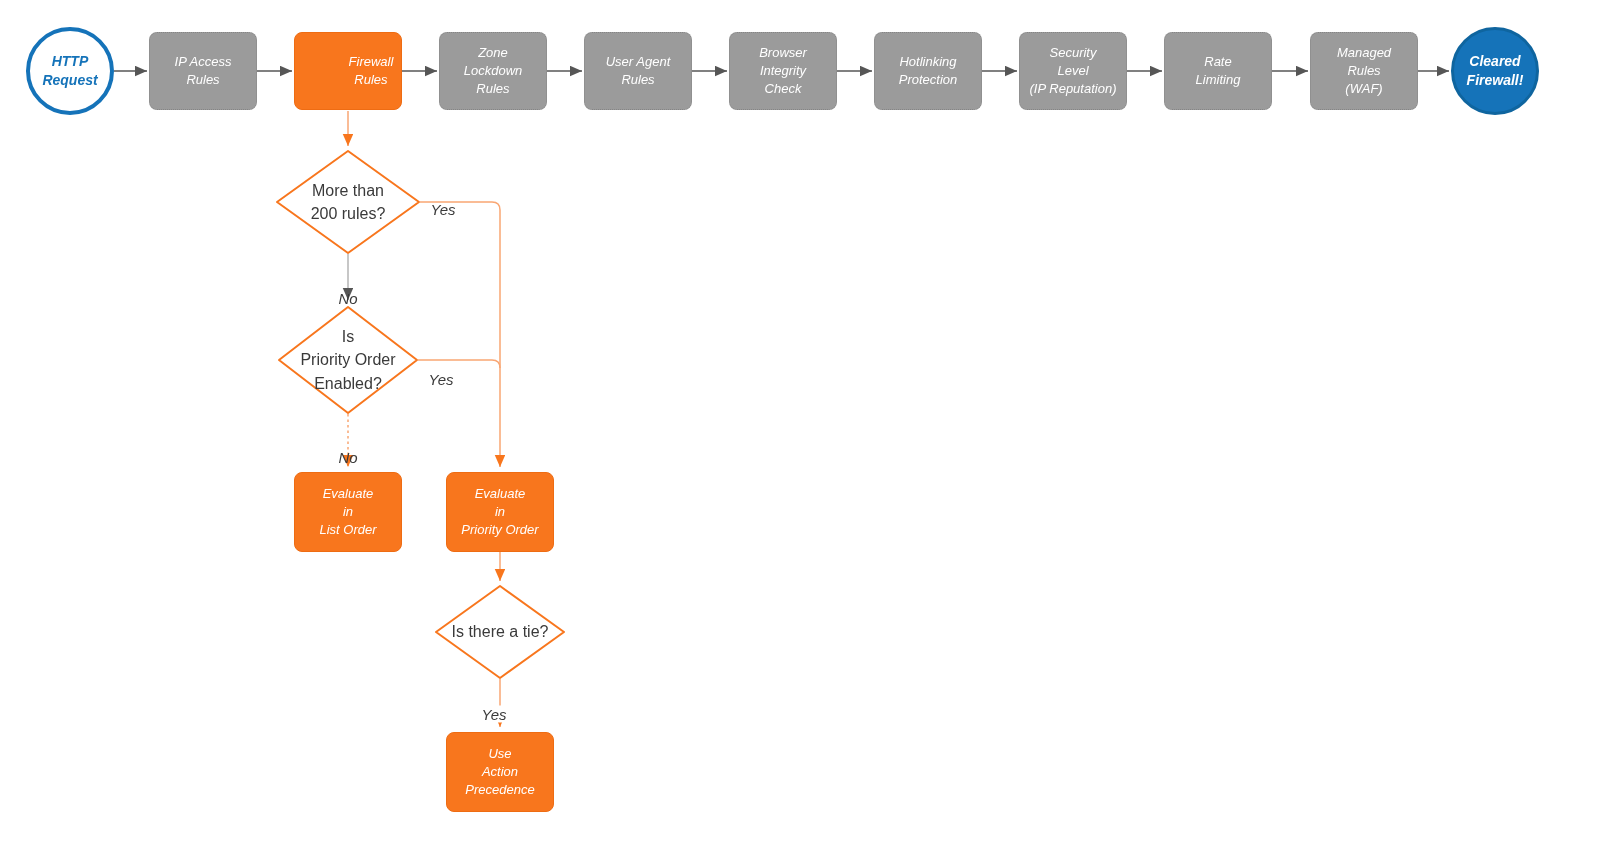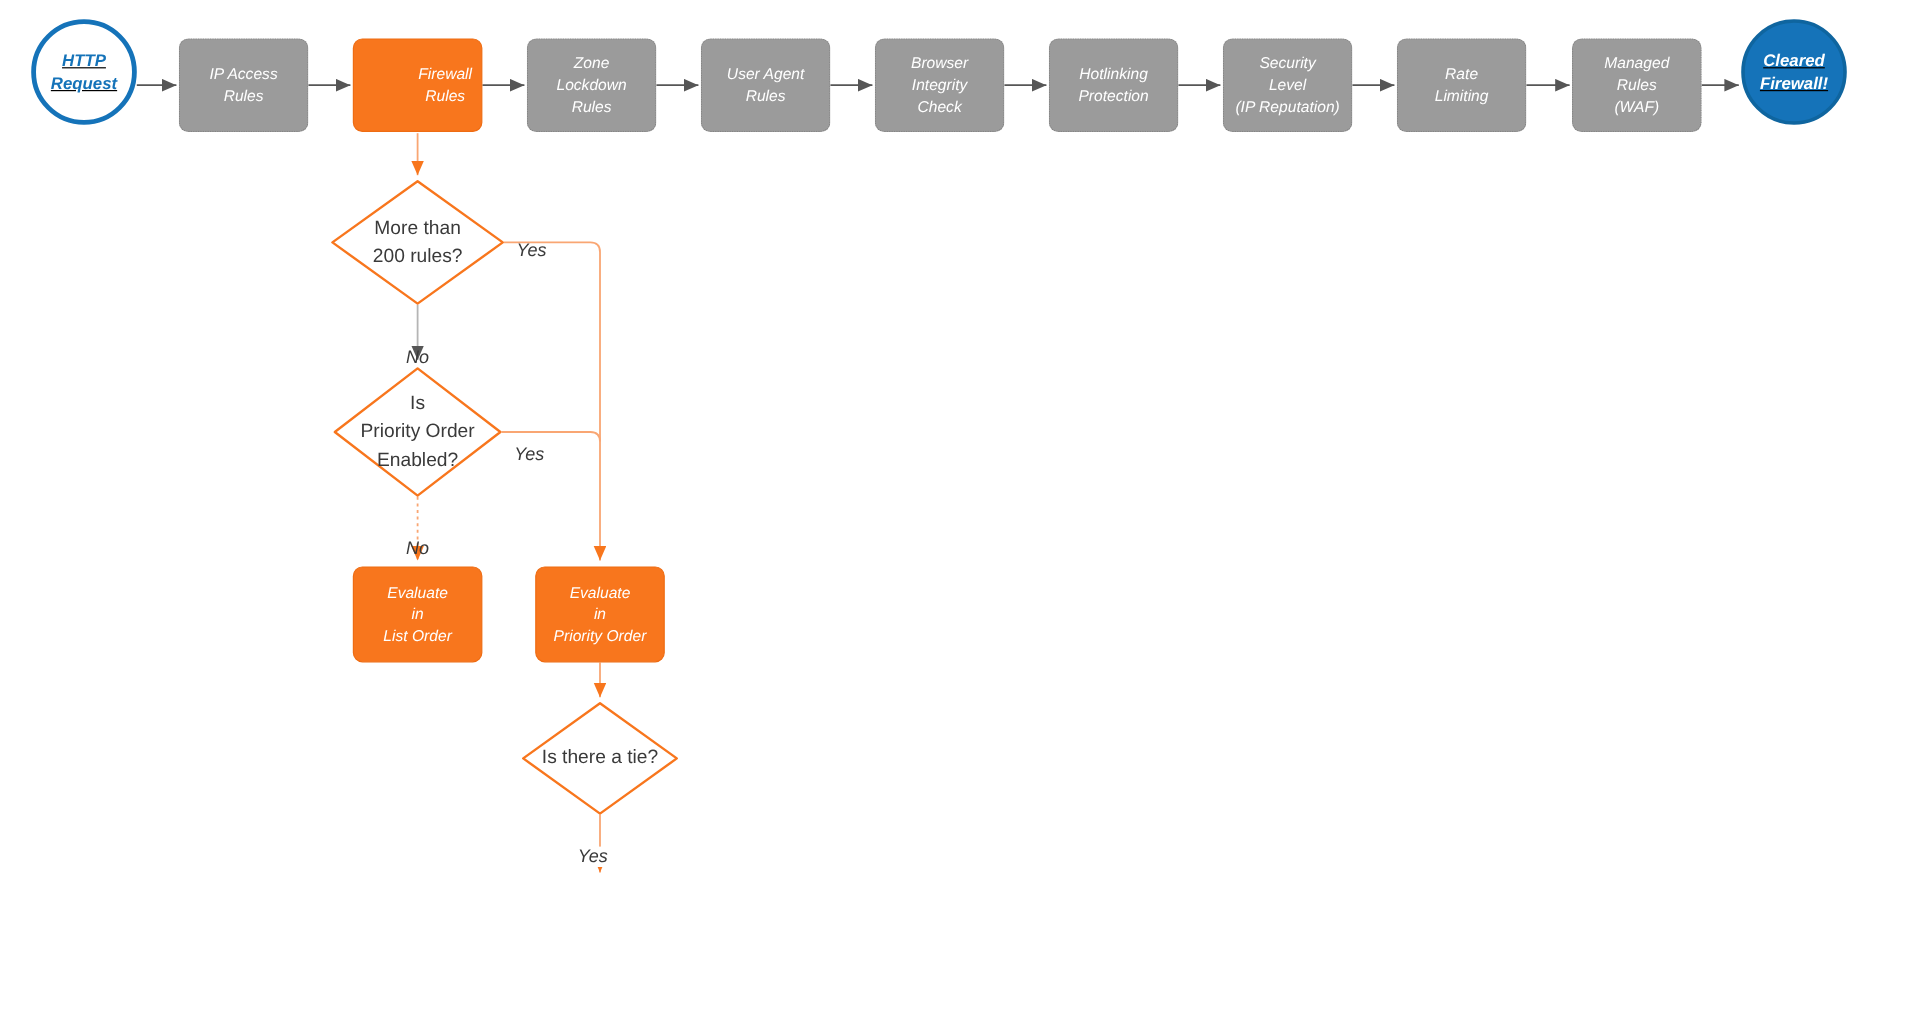--- a/index.html
+++ b/index.html
@@ -23,21 +23,21 @@
   .edge-orange-dotted{stroke:var(--orange-light);stroke-width:1.5;fill:none;stroke-dasharray:2.5 3;}
   .mk-gray{fill:var(--connector);}
   .mk-orange{fill:var(--orange);}
 
   .node{position:absolute;box-sizing:border-box;display:flex;align-items:center;justify-content:center;text-align:center;}
   .step{top:32px;width:108px;height:78px;border-radius:8px;}
   .step.gray{background:var(--gray-node);border:1px dotted var(--gray-node-border);}
   .step.orange{background:var(--orange);border:1px solid var(--orange-border);padding-left:46px;}
   .node-label{color:#ffffff;font-style:italic;font-size:13px;line-height:1.4;white-space:pre-line;}
 
-  .circle{top:16px;width:88px;height:88px;border-radius:50%;text-decoration:underline;}
+  .circle{top:27px;width:88px;height:88px;border-radius:50%;}
   .circle.start{background:#ffffff;border:4px solid var(--blue);}
   .circle.end{background:var(--blue);border:3px solid #0f659f;}
   .circle .node-label{font-weight:bold;font-size:14px;line-height:1.35;}
   .circle.start .node-label{color:var(--blue);}
   .circle.end .node-label{color:#ffffff;}
 
   .action{position:absolute;box-sizing:border-box;width:108px;height:80px;border-radius:8px;
     background:var(--orange);border:1px solid var(--orange-border);
     display:flex;align-items:center;justify-content:center;text-align:center;}
 
@@ -164,20 +164,25 @@
 Priority Order</div>
   </div>
 
   <div class="diamond" style="left:435px;top:585px;width:130px;height:94px">
     <svg viewBox="0 0 130 94" preserveAspectRatio="none">
         <path d="M65,1 L129,47 L65,93 L1,47 Z"></path>
       </svg>
     <div class="diamond-label">Is there a tie?</div>
   </div>
 
+  <div class="action" style="left:446px;top:732px">
+    <div class="node-label">Use
+Action
+Precedence</div>
+  </div>
 
   <div class="edge-label" style="left:443px;top:189px">Yes</div>
   <div class="edge-label" style="left:348px;top:278px">No</div>
   <div class="edge-label bg" style="left:441px;top:359px">Yes</div>
   <div class="edge-label" style="left:348px;top:437px">No</div>
   <div class="edge-label bg" style="left:494px;top:694px">Yes</div>
 
 </div>
 
 </body></html>

